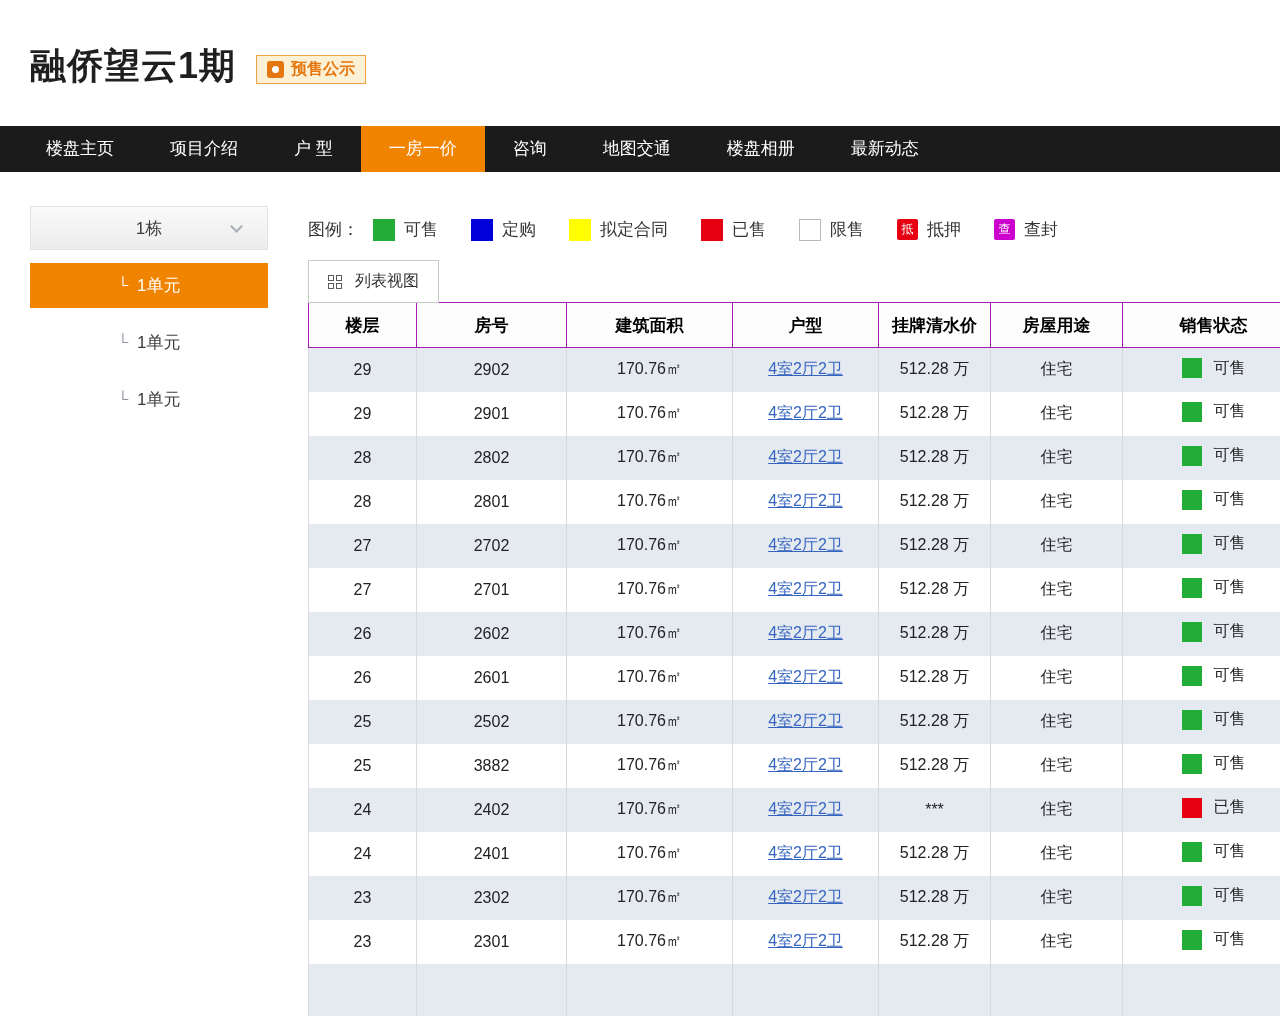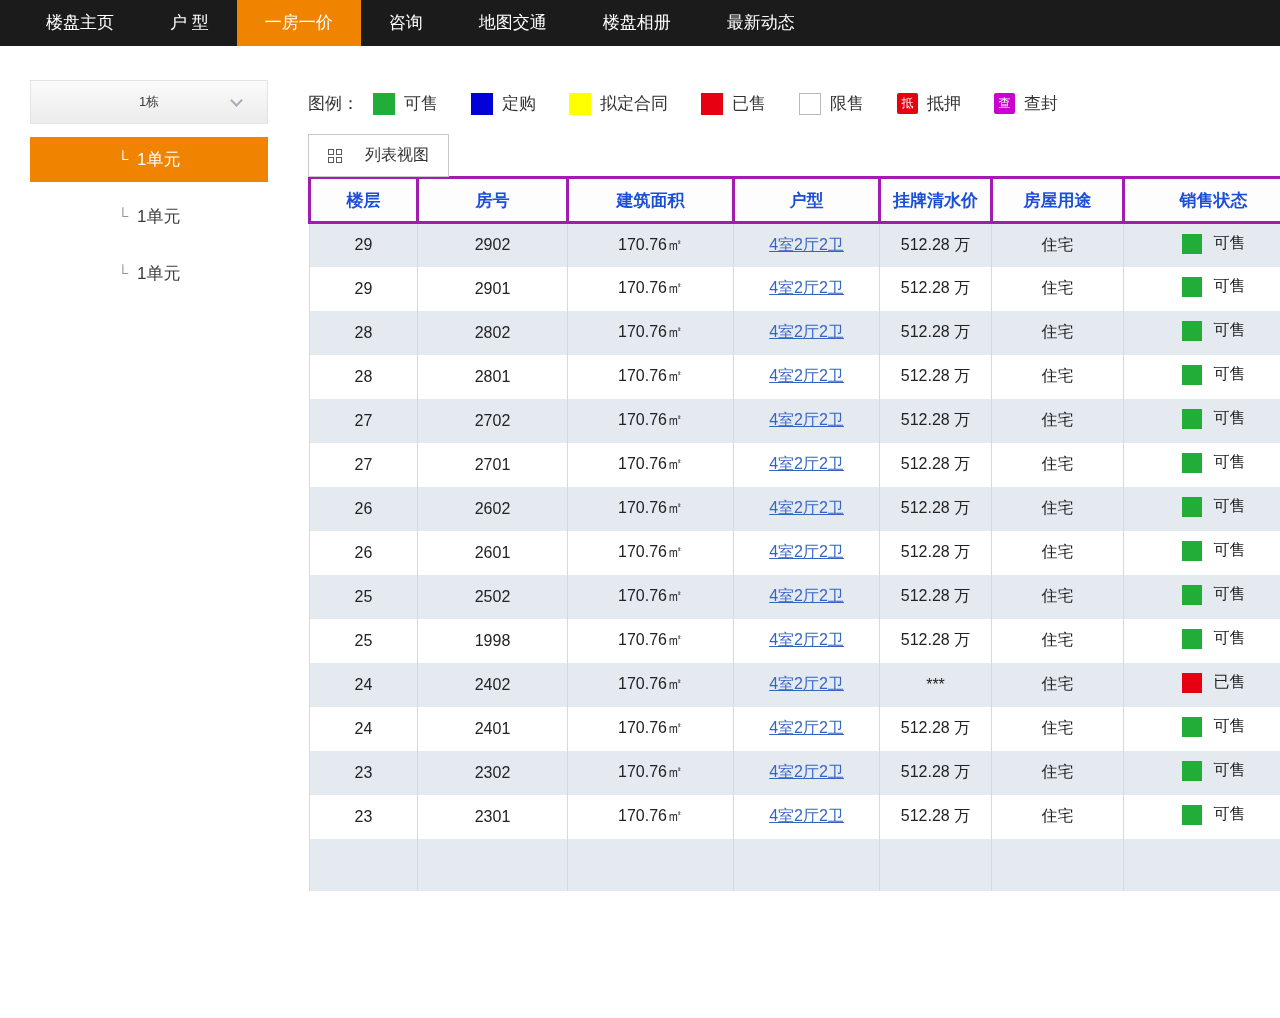--- a/index.html
+++ b/index.html
@@ -15,60 +15,70 @@
   .badge-icon i{display:block;width:7px;height:7px;background:#fff;border-radius:50%;}
 
   
   .main-nav{height:46px;background:#1b1b1b;display:flex;padding-left:18px;}
   .nav-item{line-height:46px;padding:0 28px;color:#fff;font-size:17px;cursor:pointer;white-space:nowrap;}
   .nav-item.active{background:#f08300;}
 
   
   .content{display:flex;margin-top:34px;align-items:flex-start;}
   .sidebar{width:238px;margin-left:30px;flex-shrink:0;}
-  .building{height:44px;margin-bottom:13px;background:linear-gradient(#fafafa,#ececec);border:1px solid #e3e3e3;display:flex;align-items:center;justify-content:center;font-size:13px;color:#3c3c3c;position:relative;cursor:pointer;}
+  .building{height:44px;margin-bottom:13px;background:linear-gradient(#fafafa,#ececec);border:1px solid #e3e3e3;display:flex;align-items:center;justify-content:center;font-size:17px;color:#3c3c3c;position:relative;cursor:pointer;}
   .chev{position:absolute;right:26px;top:15px;width:9px;height:9px;border-right:2px solid #a7adb5;border-bottom:2px solid #a7adb5;transform:rotate(45deg);}
   .unit{height:45px;margin-bottom:12px;display:flex;align-items:center;justify-content:center;gap:9px;font-size:17px;color:#3c3c3c;cursor:pointer;background:#fff;}
   .unit .tree{font-size:15px;color:#8d949c;transform:translateY(-1px);}
   .unit.active{background:#f08300;color:#fff;}
   .unit.active .tree{color:#fff;}
 
   .main{flex:1;margin-left:15px;min-width:0;padding-left:25px;}
 
   
   .legend{display:flex;align-items:center;margin-top:12px;font-size:17px;color:#333;}
   .legend-label{margin-right:14px;}
   .legend-item{display:flex;align-items:center;gap:9px;margin-right:33px;}
   .swatch{width:22px;height:22px;flex-shrink:0;}
   .swatch.outline{background:#fff;border:1px solid #b9b9b9;}
   .swatch.stamp{width:21px;height:21px;display:flex;align-items:center;justify-content:center;color:#fff;font-size:12px;border-radius:2px;}
 
   
-  .tab{display:inline-flex;align-items:center;gap:23px;height:43px;padding:0 19px;border:1px solid #c9c9c9;background:#fff;font-size:16px;color:#333;margin-top:19px;cursor:pointer;position:relative;z-index:1;}
+  .tab{display:inline-flex;align-items:center;gap:13px;height:43px;padding:0 19px;border:1px solid #c9c9c9;background:#fff;font-size:16px;color:#333;margin-top:19px;cursor:pointer;position:relative;z-index:1;}
   .grid-icon{display:grid;grid-template-columns:6px 6px;grid-template-rows:6px 6px;gap:2px;}
   .grid-icon i{border:1.5px solid #5a5a5a;display:block;}
 
   
   .room-table{border-collapse:collapse;table-layout:fixed;width:997px;margin-top:-1px;}
-  .room-table th{height:45px;background:#fdfdfd;border:3px solid #a21caf;font-size:17px;font-weight:bold;color:#1d4ed8;}
+  .room-table th{height:45px;background:#fdfdfd;border:1px solid #a21caf;font-size:17px;font-weight:bold;color:#000000;}
   .room-table td{height:44px;text-align:center;font-size:16px;color:#222;border-left:1px solid #d6d9de;border-right:1px solid #d6d9de;}
   .room-table tbody tr:nth-child(odd){background:#e5eaf1;}
   .layout-link{color:#3565c0;text-decoration:underline;cursor:pointer;}
   .status{display:inline-flex;align-items:center;gap:12px;}
   .status-sq{width:20px;height:20px;display:inline-block;}
   tr.filler td{height:52px;}
 </style>
 </head>
 <body>
 
 <div class="page">
 
+  <header class="site-header">
+    <h1 class="page-title">融侨望云1期</h1>
+    <span class="badge">
+      <span class="badge-icon">
+          <i></i>
+        </span>
+      <span>预售公示</span>
+    </span>
+  </header>
 
   <nav class="main-nav">
       <span class="nav-item">楼盘主页</span>
+      <span class="nav-item">项目介绍</span>
       <span class="nav-item">户 型</span>
       <span class="nav-item active">一房一价</span>
       <span class="nav-item">咨询</span>
       <span class="nav-item">地图交通</span>
       <span class="nav-item">楼盘相册</span>
       <span class="nav-item">最新动态</span>
     </nav>
 
   <div class="content">
     <aside class="sidebar">
@@ -276,21 +286,21 @@
     <td>住宅</td>
     <td>
       <span class="status">
         <span class="status-sq" style="background: rgb(34, 172, 56);"></span>
         <span>可售</span>
       </span>
     </td>
   </tr>
             <tr>
     <td>25</td>
-    <td>1998</td>
+    <td>3882</td>
     <td>170.76㎡</td>
     <td><a class="layout-link">4室2厅2卫</a></td>
     <td>512.28 万</td>
     <td>住宅</td>
     <td>
       <span class="status">
         <span class="status-sq" style="background: rgb(34, 172, 56);"></span>
         <span>可售</span>
       </span>
     </td>

